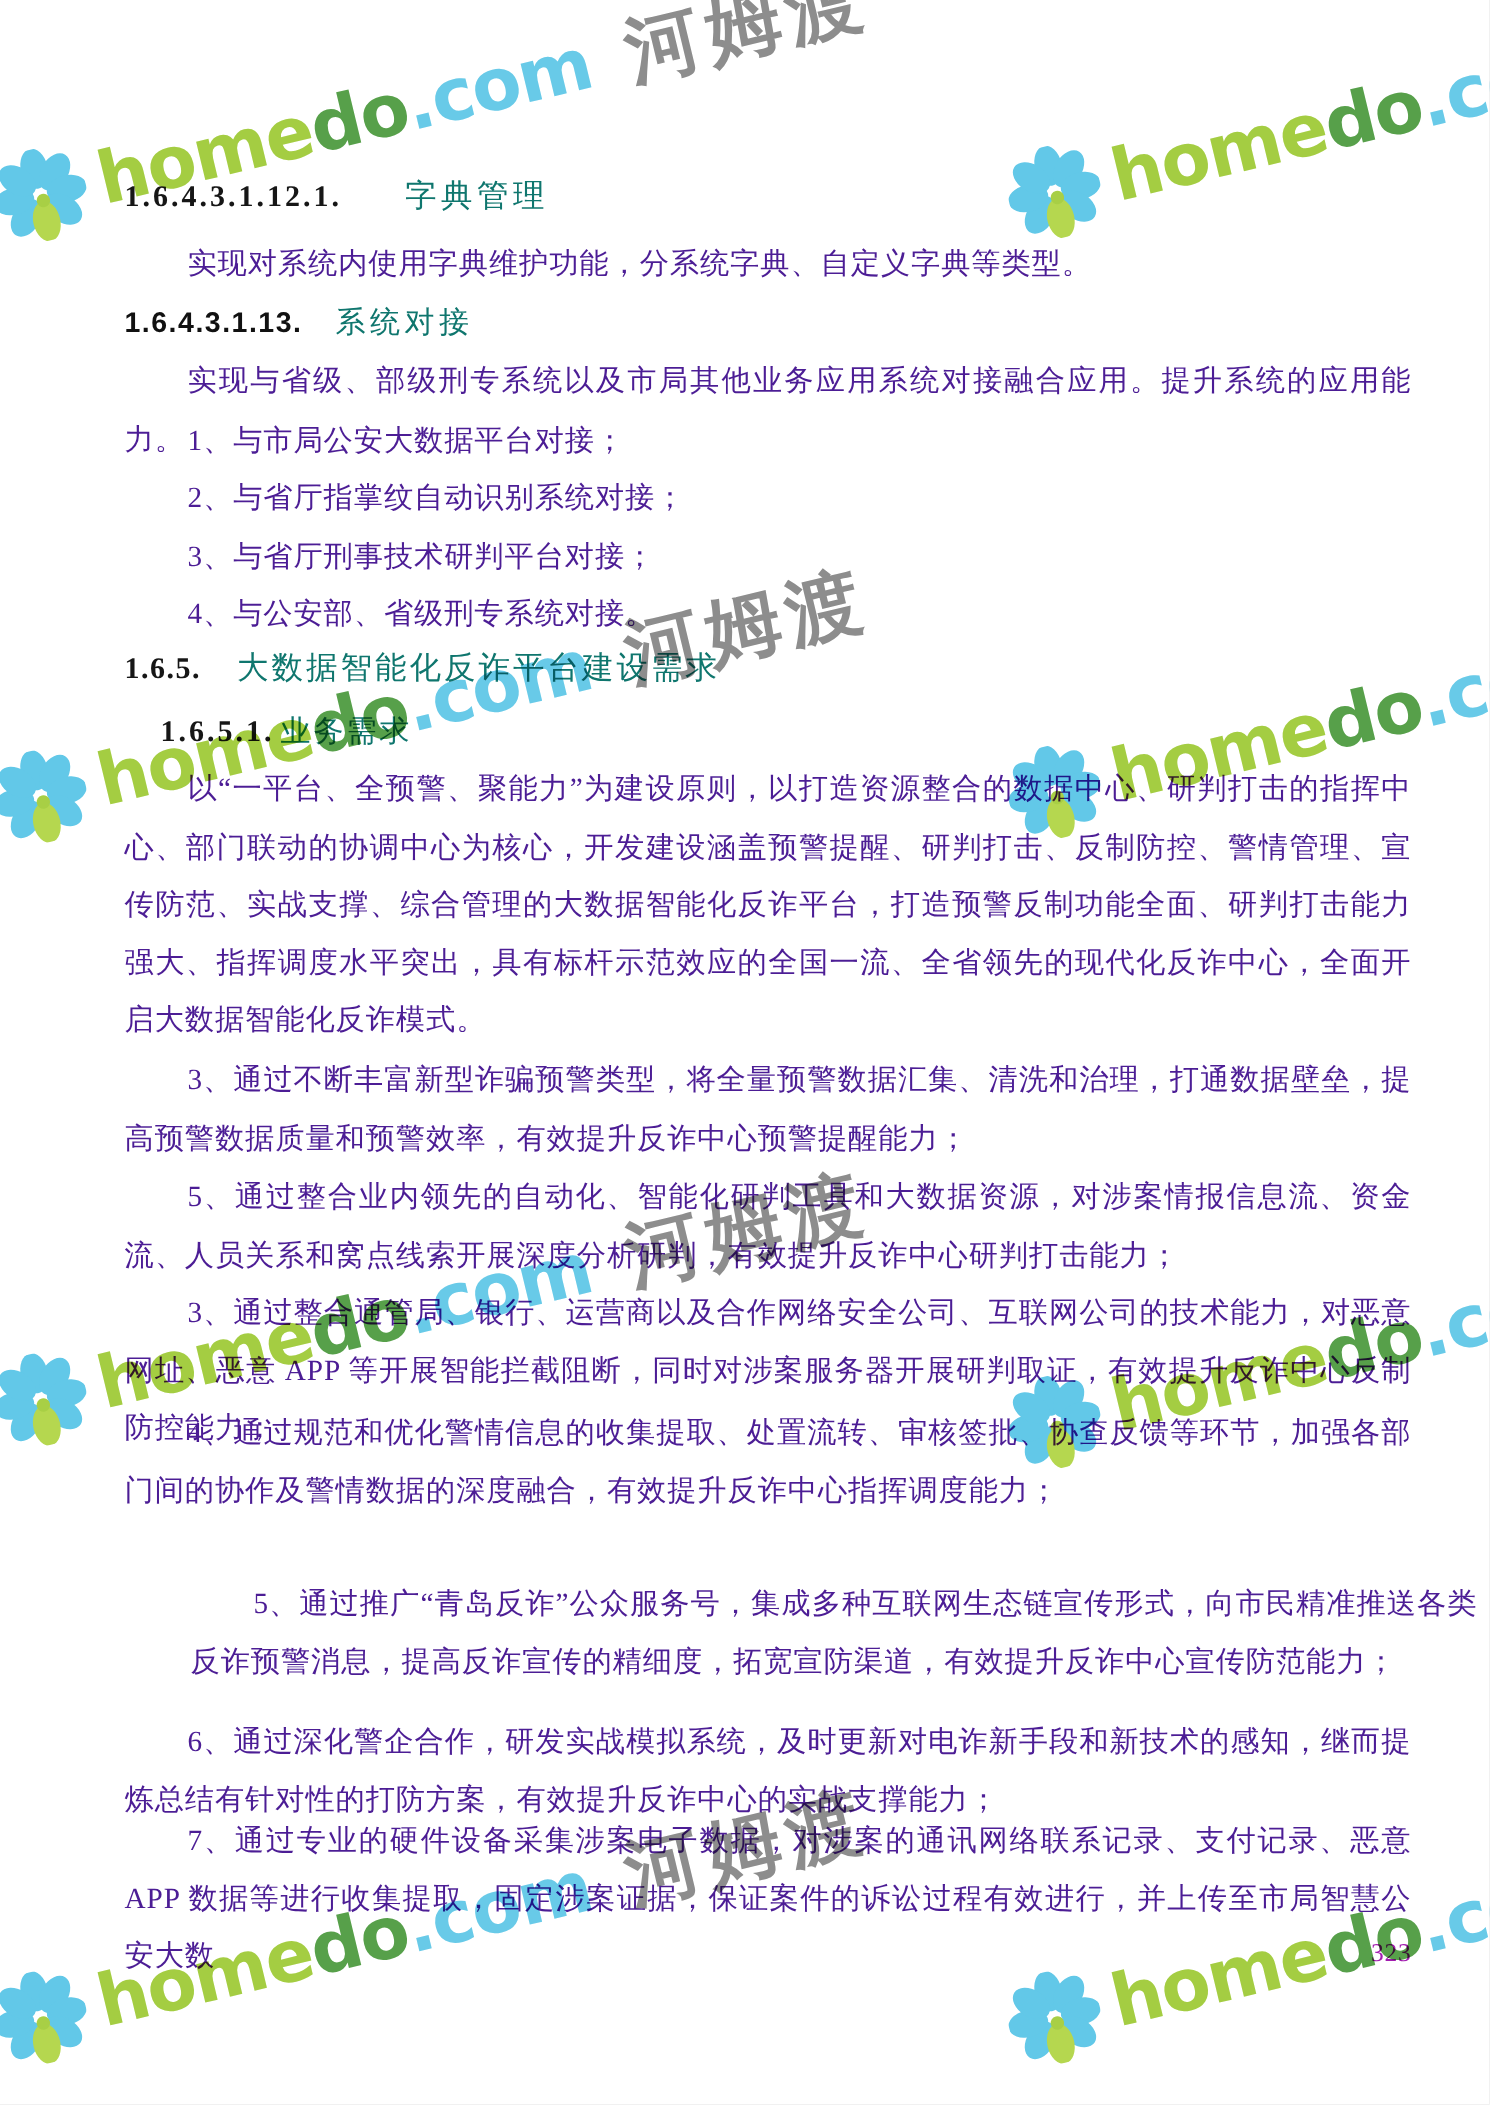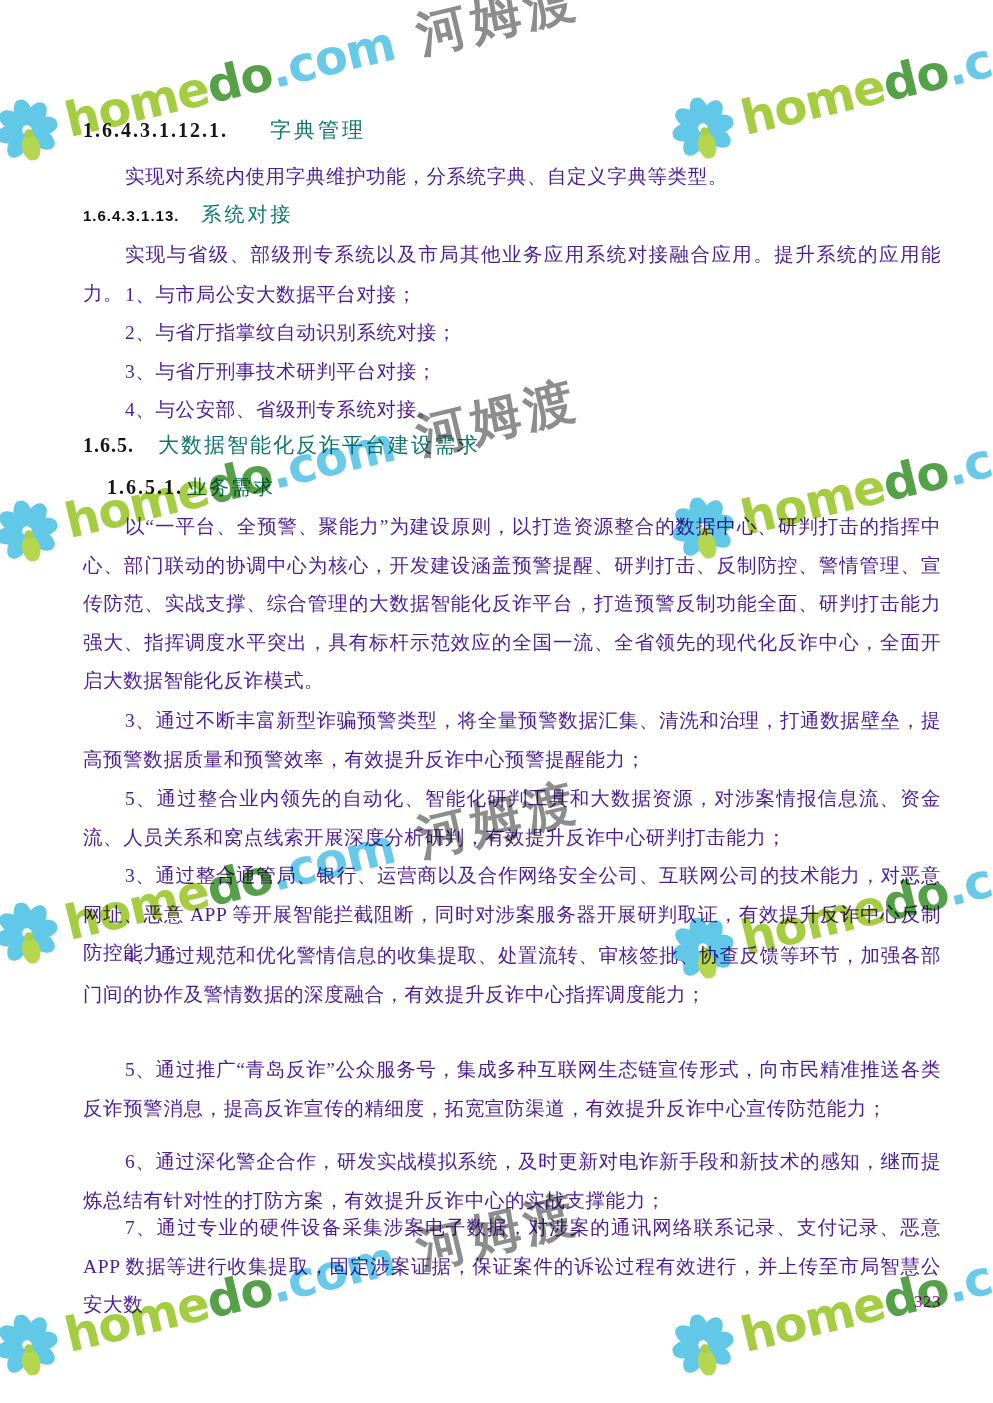--- a/index.html
+++ b/index.html
@@ -12,21 +12,21 @@
   .text-layer{position:absolute;inset:0;z-index:1;}
   .block{position:absolute;left:83px;width:858px;}
   .body-text{
     font-size:19.5px;line-height:38.6px;letter-spacing:.6px;
     text-align:justify;text-justify:inter-character;color:#4c1d95;
   }
   .indent{text-indent:2.15em;}
   .pad-indent{padding-left:42px;}
   
   .hnum-serif{font-family:"Liberation Serif",serif;font-weight:700;font-size:20px;letter-spacing:2px;color:#161616;}
-  .hnum-sans{font-family:"Liberation Sans",sans-serif;font-weight:700;font-size:15px;letter-spacing:1px;color:#111;}
+  .hnum-sans{font-family:"Liberation Sans",sans-serif;font-weight:700;font-size:19px;letter-spacing:1px;color:#111;}
   .htitle{font-weight:400;color:#0f766e;letter-spacing:3px;}
   .h-dict{top:116px;}
   .h-dict .htitle{font-size:21px;margin-left:42px;}
   .p-dict{top:158px;}
   .h-sys{top:201px;}
   .h-sys .htitle{font-size:20px;margin-left:22px;}
   .p-sys{top:236px;}
   .sys-item-0{top:276px;}
   .sys-item-1{top:314px;}
   .sys-item-2{top:353px;}
@@ -34,21 +34,21 @@
   .h-bigdata{top:431px;}
   .h-bigdata .hnum-serif{font-weight:700;letter-spacing:1px;}
   .h-bigdata .htitle{font-size:21px;margin-left:24px;letter-spacing:2px;}
   .h-biz{top:474px;left:107px;}
   .h-biz .htitle{font-size:20px;margin-left:4px;letter-spacing:2px;}
   .p-intro{top:508px;}
   .biz-item-0{top:702px;}
   .biz-item-1{top:780px;}
   .biz-item-2{top:857px;}
   .biz-item-3{top:937px;}
-  .biz-item-4{top:1051px;}
+  .biz-item-4{top:1051px;margin-left:44px;}
   .biz-item-5{top:1143px;}
   .biz-item-6{top:1209px;}
   .page-number{
     position:absolute;top:1292px;right:52px;left:auto;width:auto;
     font-size:17px;color:#a21caf;letter-spacing:.5px;
   }
   
   .wm-layer{position:absolute;inset:0;z-index:2;pointer-events:none;mix-blend-mode:multiply;}
   .wm{
     position:absolute;display:flex;align-items:center;gap:9px;white-space:nowrap;

